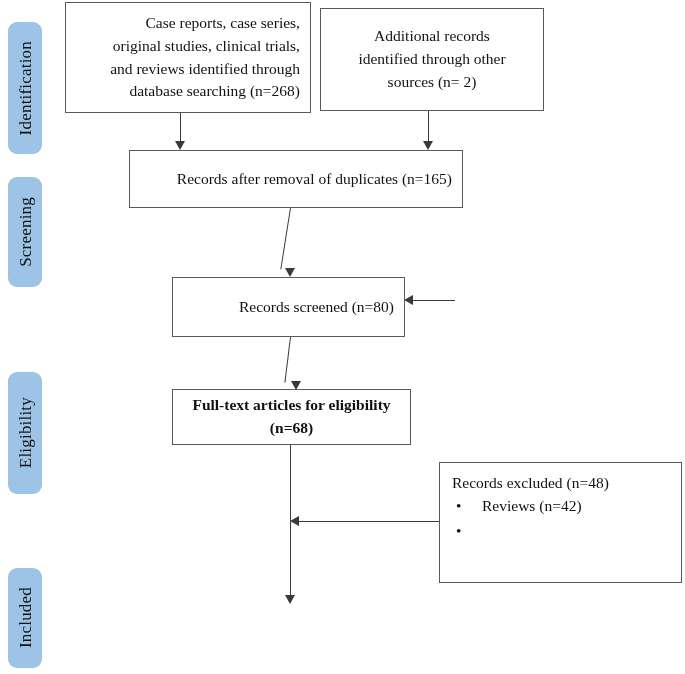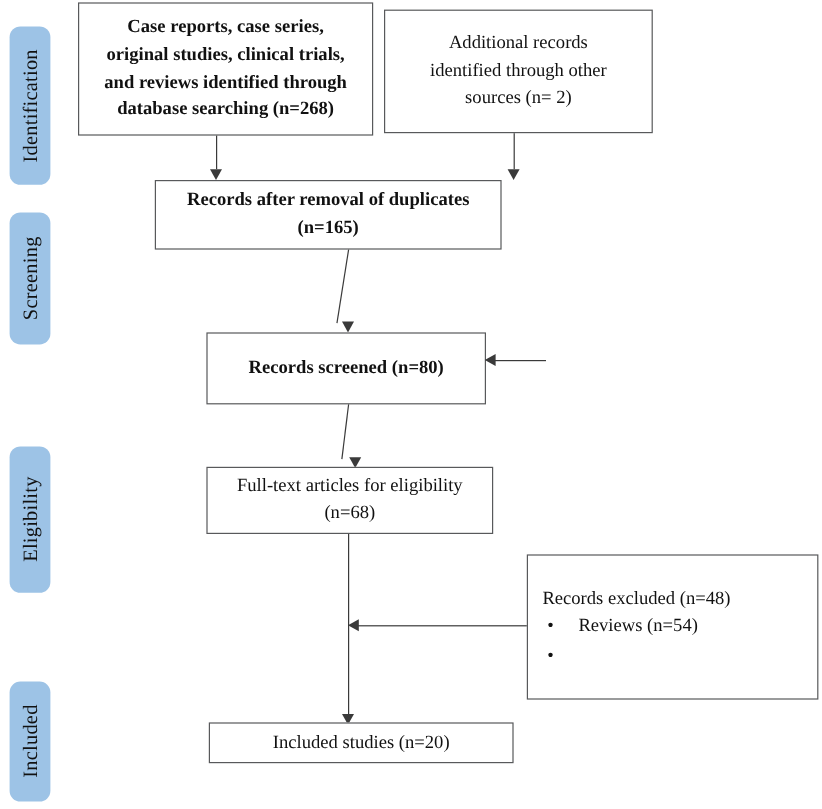--- a/index.html
+++ b/index.html
@@ -44,21 +44,21 @@
     display: flex;
     flex-direction: column;
     justify-content: center;
   }
   .flow-box .box-text {
     font-size: 15.5px;
     line-height: 1.47;
     color: #111111;
     white-space: pre-line;
   }
-  .align-left .box-text { text-align: center; padding: 0 10px; font-weight: bold; }
+  .align-left .box-text { text-align: right; padding: 0 10px; }
   .align-center .box-text { text-align: center; padding: 0 8px; }
 
   
   .bullet-wrap {
     padding: 0 8px 0 12px;
   }
   .bullet-head {
     font-size: 15.5px;
     color: #111111;
     line-height: 1.5;
@@ -137,59 +137,56 @@
 identified through other
 sources (n= 2)</div>
   </div>
 
   <div class="vline" style="left:180px; top:113px; height:28px;"></div>
   <div class="arrow-down" style="left:175px; top:141px;"></div>
 
   <div class="vline" style="left:428px; top:111px; height:30px;"></div>
   <div class="arrow-down" style="left:423px; top:141px;"></div>
 
-  <div class="flow-box align-left" style="left:129px; top:150px; width:289px; height:58px;">
+  <div class="flow-box align-left" style="left:129px; top:150px; width:334px; height:58px;">
     <div class="box-text">Records after removal of duplicates (n=165)</div>
   </div>
 
   <div class="vline" style="left:290px; top:208px; height:62px; transform:rotate(9deg); transform-origin: top center;"></div>
   <div class="arrow-down" style="left:285px; top:268px;"></div>
 
   <div class="flow-box align-left" style="left:172px; top:277px; width:233px; height:60px;">
     <div class="box-text">Records screened (n=80)</div>
   </div>
 
 
   <div class="hline" style="left:412px; top:300px; width:43px;"></div>
   <div class="arrow-left" style="left:404px; top:295px;"></div>
 
   <div class="vline" style="left:290px; top:337px; height:46px; transform:rotate(7deg); transform-origin: top center;"></div>
   <div class="arrow-down" style="left:291px; top:381px;"></div>
 
-  <div class="flow-box align-center" style="left:172px; top:389px; width:239px; height:56px;">
+  <div class="flow-box align-center" style="left:172px; top:389px; width:239px; height:56px;font-weight:bold;">
     <div class="box-text">Full-text articles for eligibility
 (n=68)</div>
   </div>
 
   <div class="vline" style="left:290px; top:445px; height:152px;"></div>
   <div class="arrow-down" style="left:285px; top:595px;"></div>
 
   <div class="flow-box" style="left:439px; top:462px; width:243px; height:121px; justify-content:flex-start;">
     <div class="bullet-wrap">
-      <div class="bullet-head" style="margin-top:24px;">Records excluded (n=48)</div>
+      <div class="bullet-head" style="margin-top:8px;">Records excluded (n=48)</div>
       <div class="bullet-row">
         <span class="bullet-dot">•</span>
-        <span>Reviews (n=54)</span>
+        <span>Reviews (n=42)</span>
       </div>
       <div class="bullet-row">
         <span class="bullet-dot">•</span>
       </div>
     </div>
   </div>
 
   <div class="hline" style="left:298px; top:521px; width:141px;"></div>
   <div class="arrow-left" style="left:290px; top:516px;"></div>
 
-  <div class="flow-box align-center" style="left:174px; top:602px; width:254px; height:34px;">
-    <div class="box-text">Included studies (n=20)</div>
-  </div>
 
 </div>
 
 </body></html>

